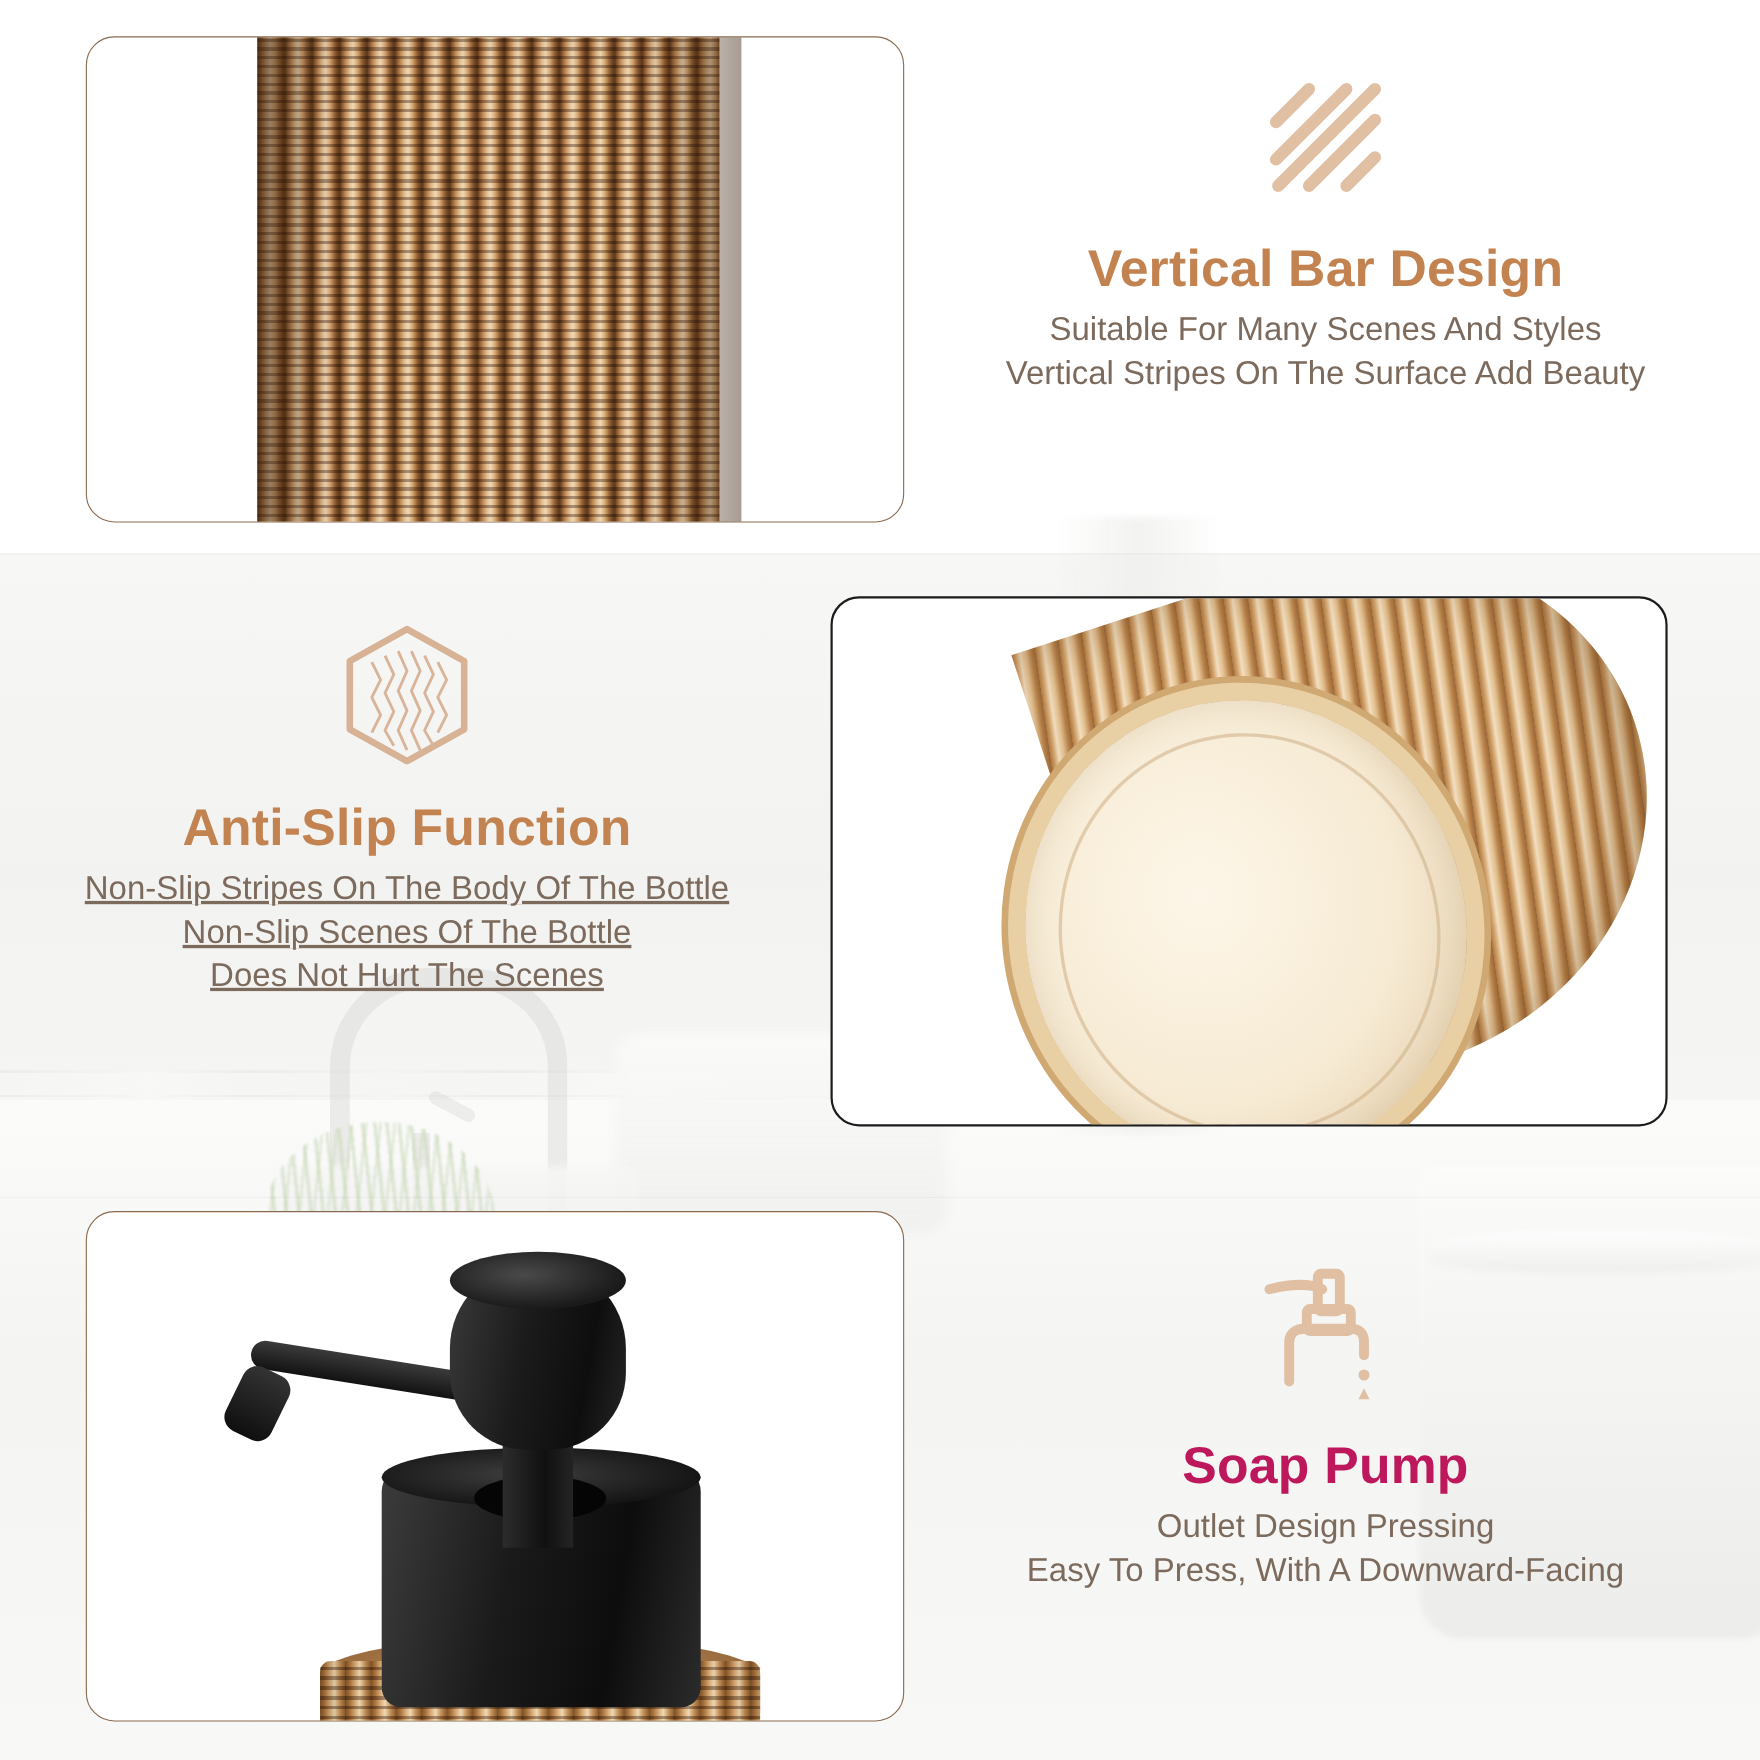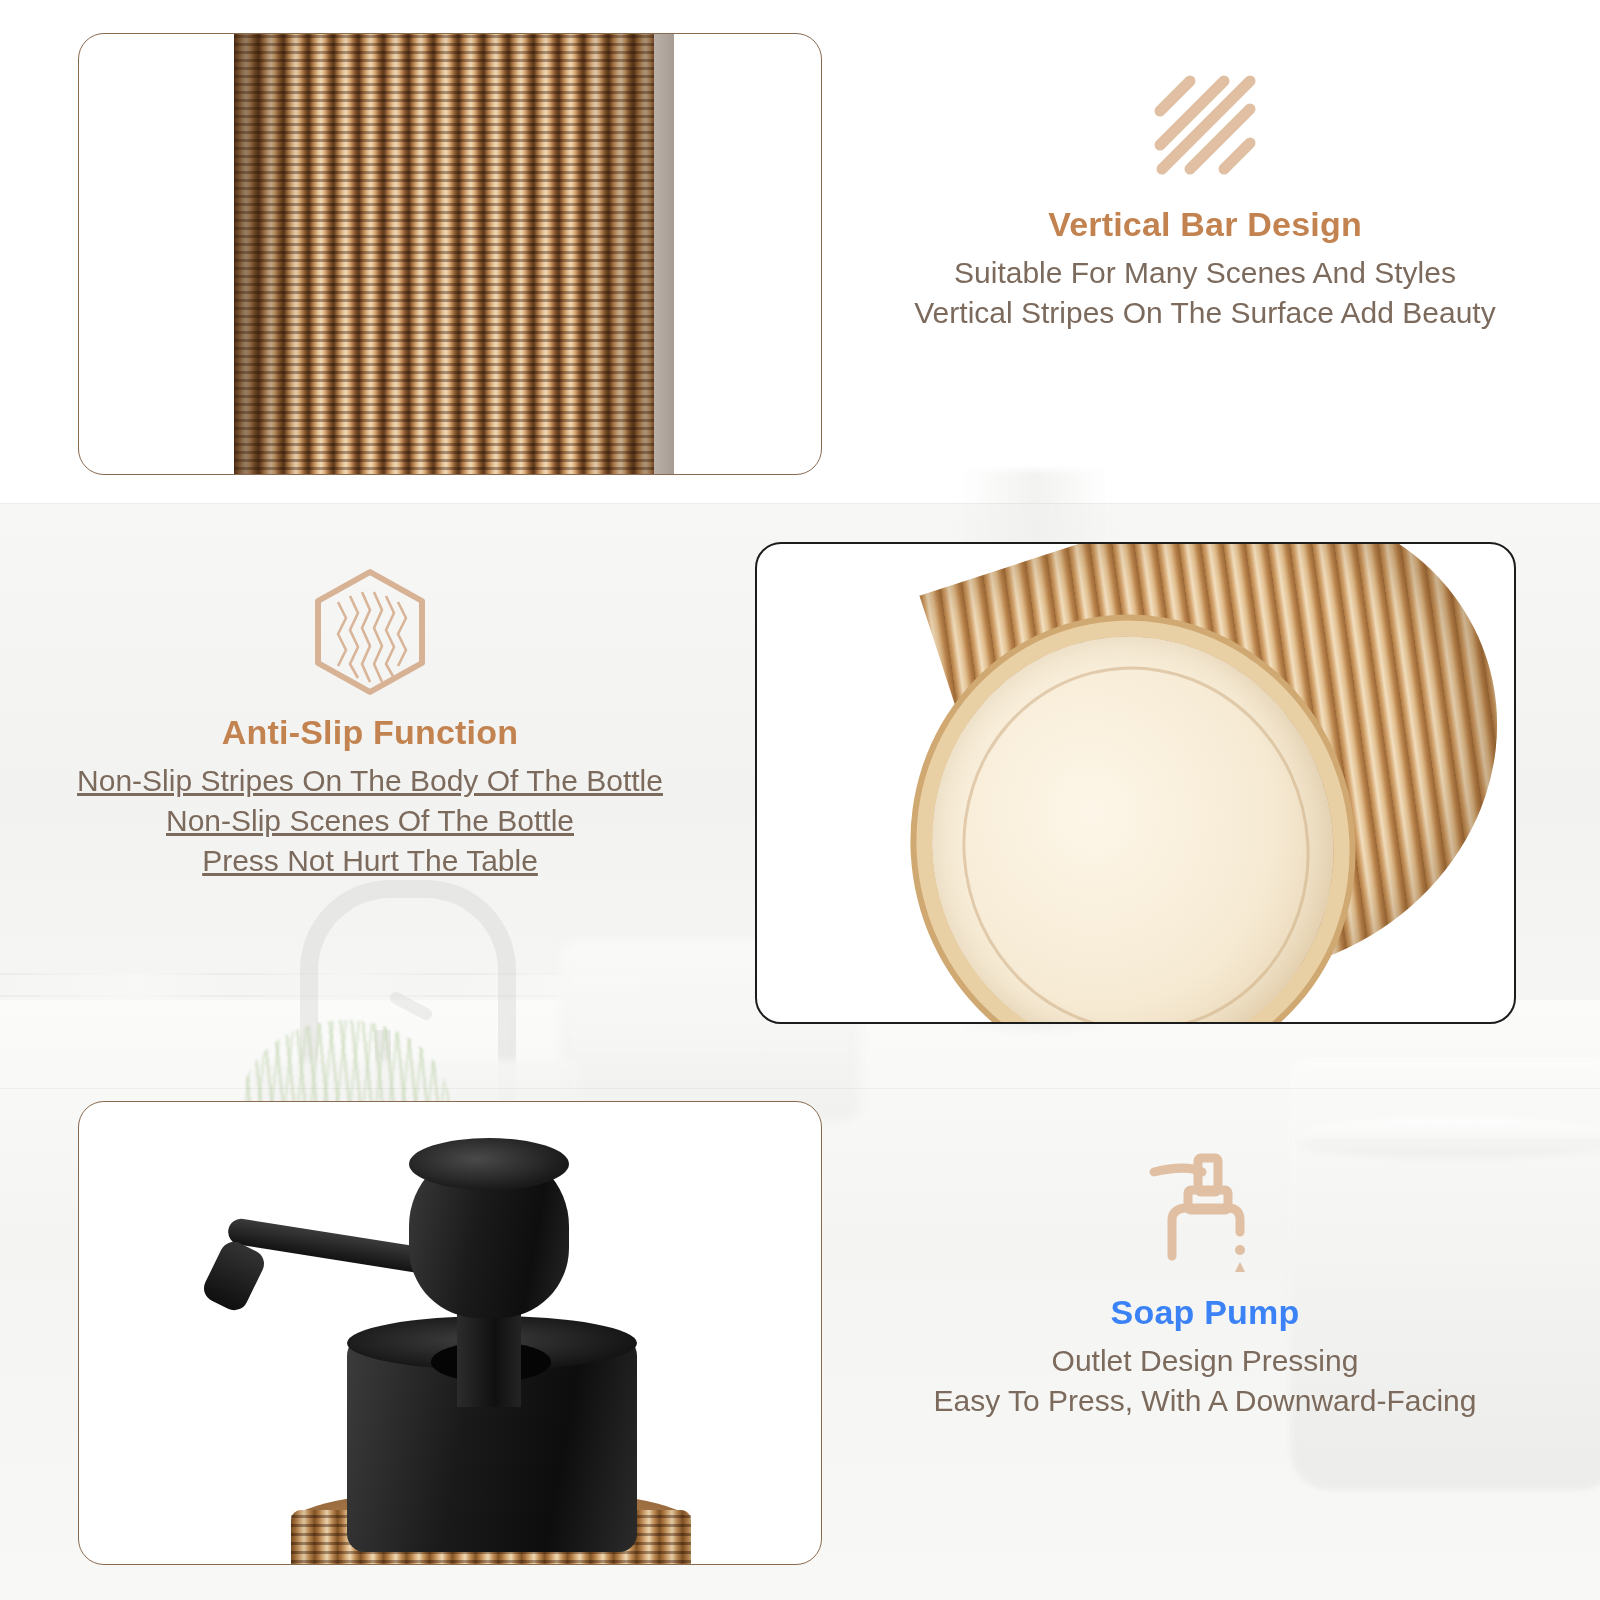--- a/index.html
+++ b/index.html
@@ -202,22 +202,22 @@
   }
 
   
   .feature{position:absolute;text-align:center;}
   .f1{left:860px;top:60px;width:690px;}
   .f2{left:20px;top:568px;width:700px;}
   .f3{left:855px;top:1148px;width:700px;}
 
   .icon-wrap{display:flex;justify-content:center;align-items:center;height:128px;}
   .f-title{
-    font-size:34px;font-weight:bold;letter-spacing:.2px;
-    margin:18px 0 10px 0;line-height:1.1;
+    font-size:47px;font-weight:bold;letter-spacing:.2px;
+    margin:30px 0 10px 0;line-height:1.1;
   }
   .f-desc{
     font-size:30px;line-height:1.33;font-weight:400;margin:0;
   }
   .f-desc span{display:block;}
 </style>
 </head>
 <body>
 
 <div class="stage">
@@ -306,37 +306,37 @@
           <polyline points="66,26 74,44 66,62 74,80 66,98 74,116"></polyline>
           <polyline points="78,30 86,47 78,64 86,81 78,98 86,112"></polyline>
           <polyline points="90,36 98,52 90,68 98,84 90,100"></polyline>
         </g>
       </svg>
     </div>
     <div class="f-title" style="color:#C38350;">Anti-Slip Function</div>
     <div class="f-desc" style="color:#7C6A5C;text-decoration:underline;">
       <span>Non-Slip Stripes On The Body Of The Bottle</span>
       <span>Non-Slip Scenes Of The Bottle</span>
-      <span>Press Not Hurt The Table</span>
+      <span>Does Not Hurt The Scenes</span>
     </div>
   </div>
 
   <div class="feature f3">
     <div class="icon-wrap">
       <svg width="126" height="132" viewBox="0 0 126 132" aria-hidden="true">
         <g fill="none" stroke="#E0BFA3" stroke-width="9" stroke-linecap="round" stroke-linejoin="round">
           <path d="M12 26 C36 20, 52 22, 60 26"></path>
           <rect x="56" y="12" width="20" height="34" rx="3"></rect>
           <rect x="46" y="44" width="40" height="20" rx="3"></rect>
           <path d="M30 110 L30 74 C30 66, 36 62, 44 62 L86 62 C94 62, 98 66, 98 74 L98 86"></path>
         </g>
         <circle cx="98" cy="104" r="5" fill="#E0BFA3"></circle>
         <path d="M98 116 L103 126 H93 Z" fill="#E0BFA3"></path>
       </svg>
     </div>
-    <div class="f-title" style="color:#3b82f6;">Soap Pump</div>
+    <div class="f-title" style="color:#be185d;">Soap Pump</div>
     <div class="f-desc" style="color:#7C6A5C;">
       <span>Outlet Design Pressing</span>
       <span>Easy To Press, With A Downward-Facing</span>
     </div>
   </div>
 
 </div>
 
 </body></html>

